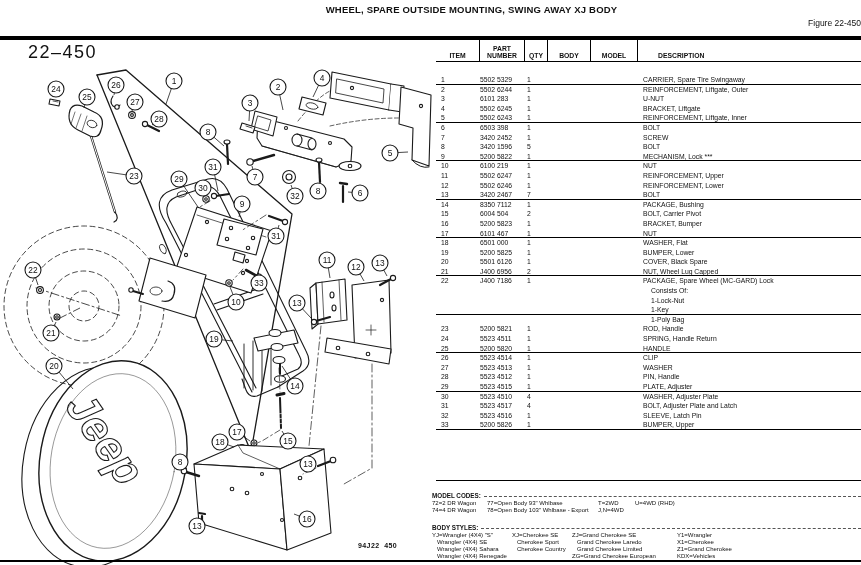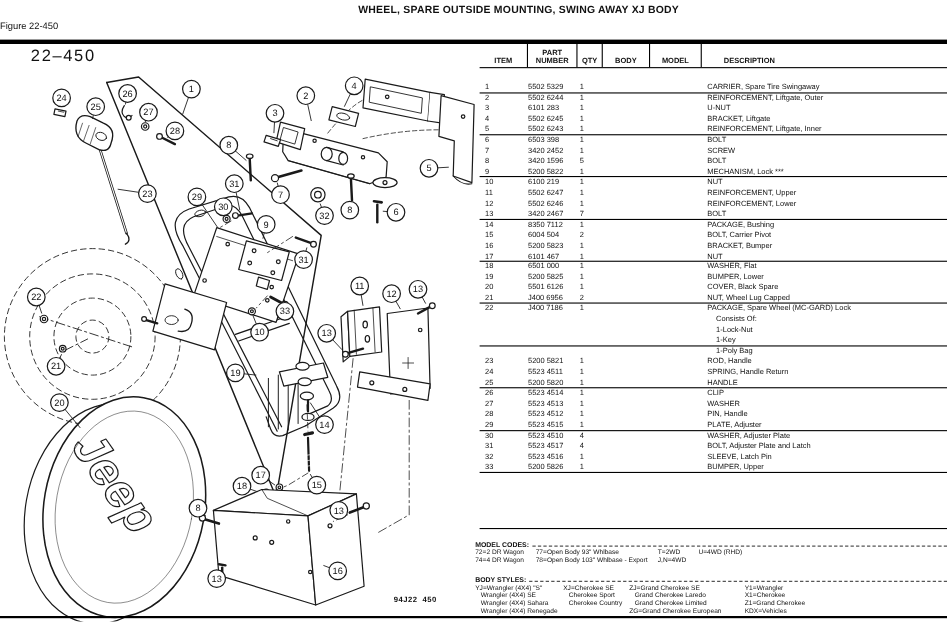--- a/index.html
+++ b/index.html
@@ -4,24 +4,24 @@
 <style>
   html,body{margin:0;padding:0;}
   body{
     width:861px;height:565px;position:relative;overflow:hidden;
     background:#fff;color:#111;
     font-family:"Liberation Sans", sans-serif;
     -webkit-font-smoothing:antialiased;
   }
   .abs{position:absolute;}
   .page-title{top:4px;left:0;width:100%;text-align:center;font-size:9.5px;font-weight:bold;letter-spacing:.2px;margin-left:41px;}
-  .fig-caption{top:18px;left:0;width:100%;text-align:left;font-size:8.5px;}
+  .fig-caption{top:18px;left:0;width:100%;text-align:right;font-size:8.5px;}
   .top-rule{top:36px;left:0;width:100%;height:3.5px;background:#000;}
   .bottom-rule{top:560px;left:0;width:100%;height:1.5px;background:#000;}
-  .section-label{left:28px;top:42px;font-size:15px;letter-spacing:1.5px;}
+  .section-label{left:28px;top:42px;font-size:18px;letter-spacing:1.5px;}
   .stamp{left:358px;top:542px;font-size:7px;font-weight:bold;white-space:pre;letter-spacing:.4px;}
 
   
   .table-wrap{left:436px;top:40px;width:425px;}
   .thead{display:grid;grid-template-columns:43px 45px 23px 43px 47px 1fr;height:21px;border-bottom:1.5px solid #000;}
   .thead .hc{display:flex;align-items:flex-end;justify-content:center;font-size:6.8px;font-weight:bold;
     white-space:pre-line;text-align:center;line-height:7.2px;padding-bottom:2px;border-left:1px solid #000;}
   .thead .hc:first-child{border-left:none;}
   .thead .hc.left{justify-content:flex-start;padding-left:20px;text-align:left;}
   .tbody{margin-top:13px;}

